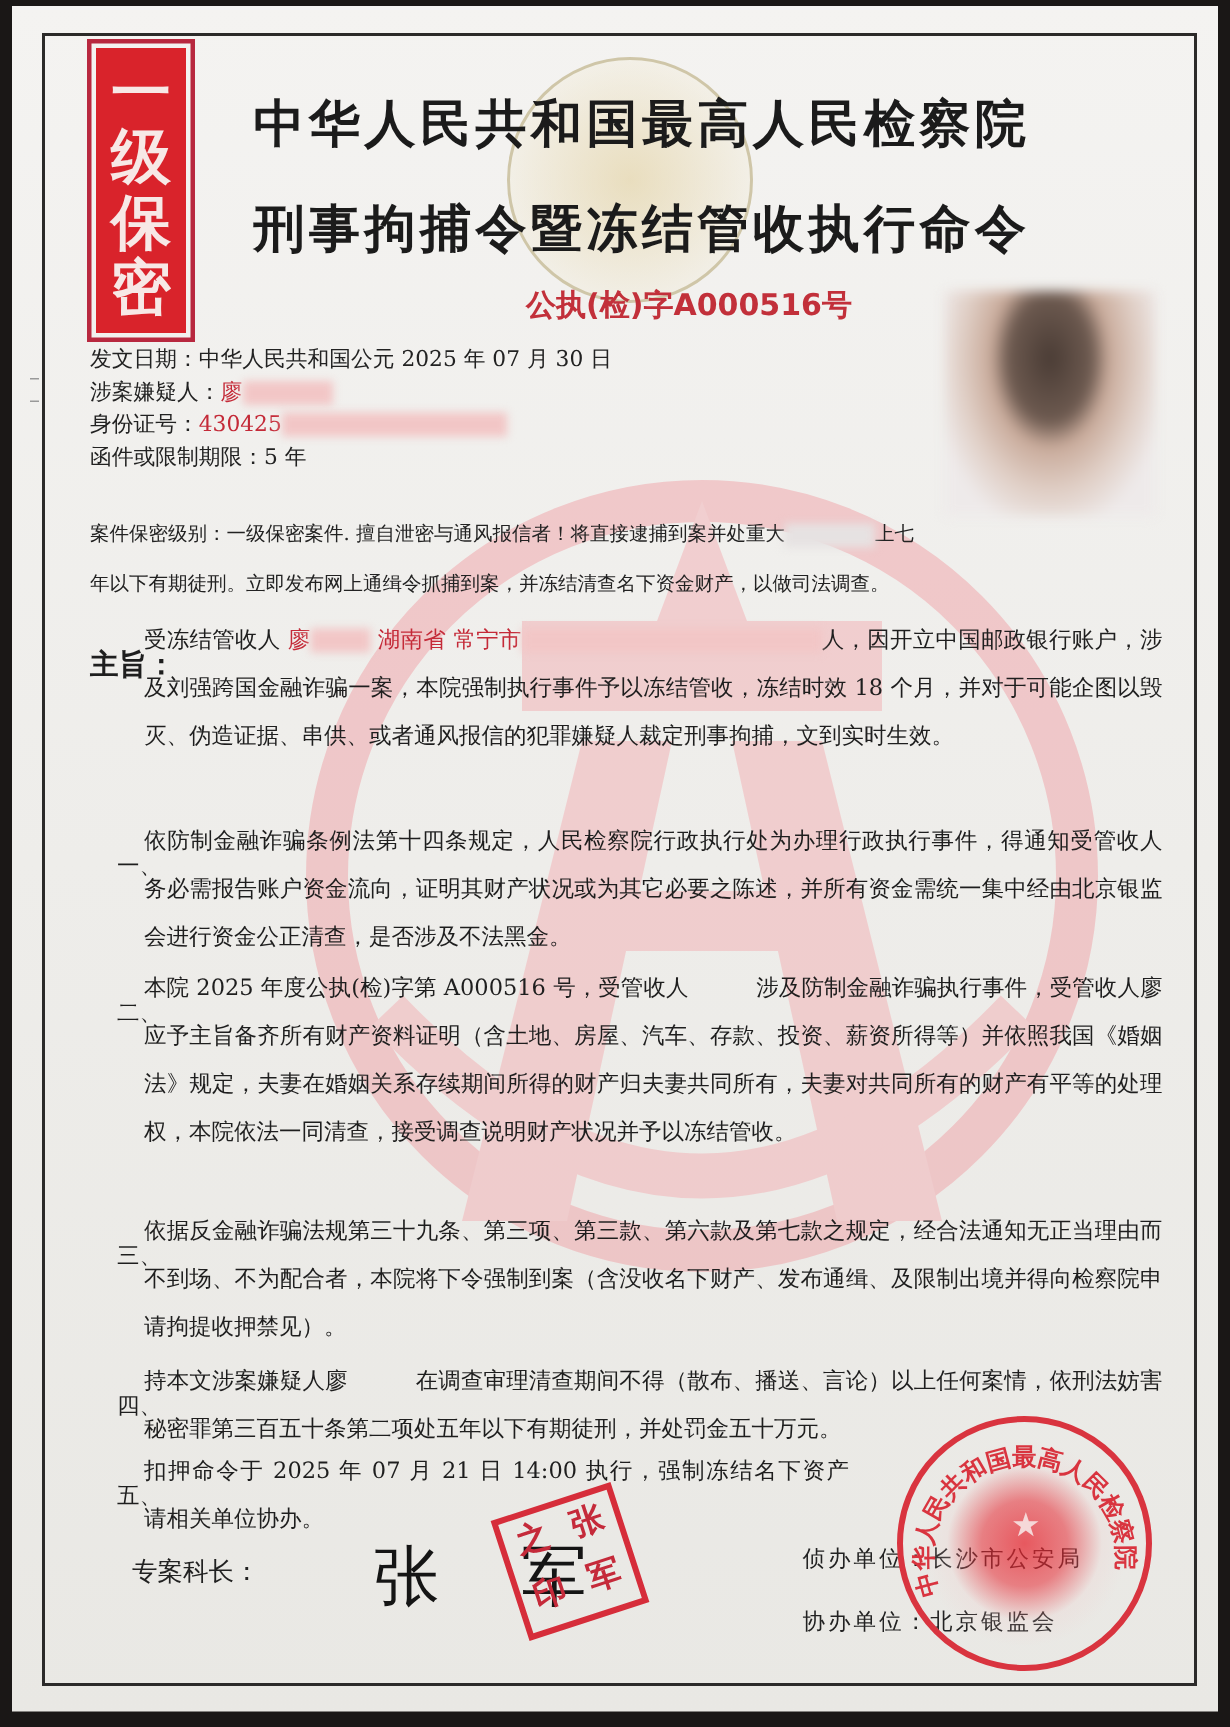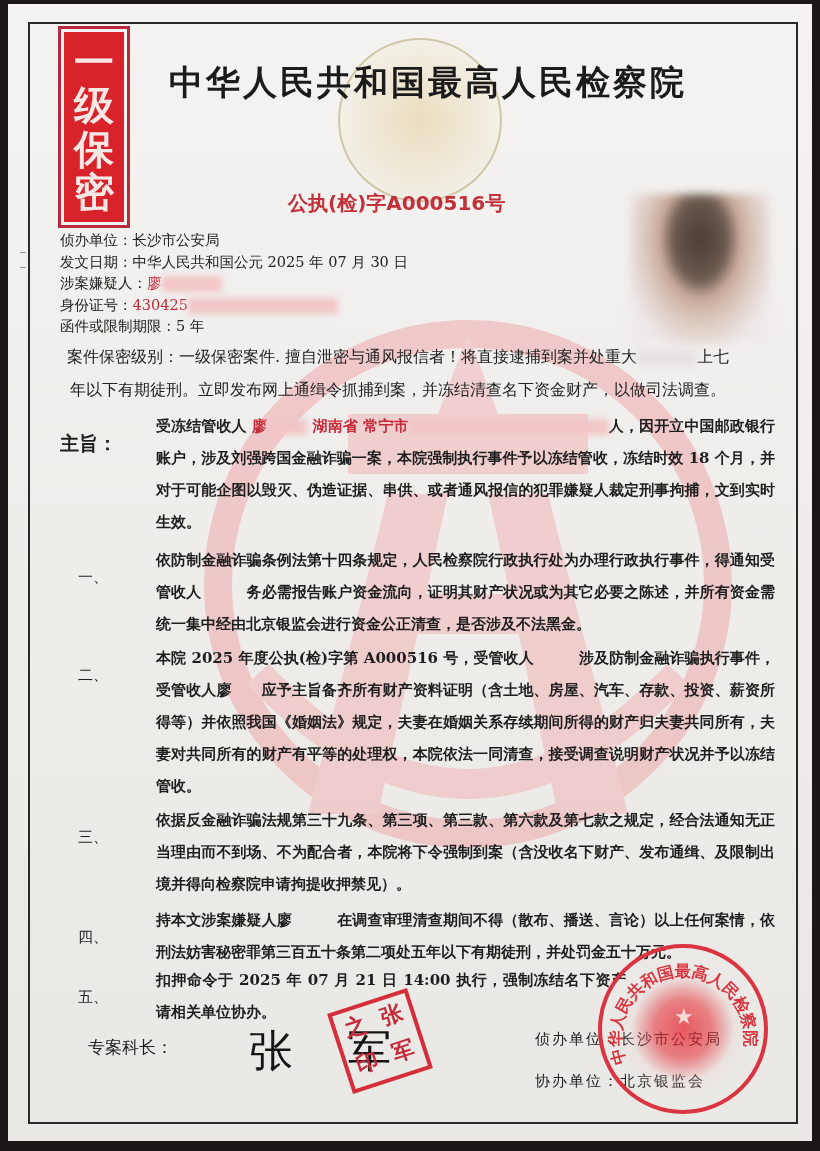--- a/index.html
+++ b/index.html
@@ -44,47 +44,47 @@
     line-height: 1;
   }
   .title1, .title2 {
     position: absolute; left: 150px; width: 540px; text-align: center;
     font-size: 34px; font-weight: bold; color: #1b1b1b; letter-spacing: 3px;
     font-family: "DejaVu Sans", sans-serif;
   }
   .title1 { top: 56px; }
   .title2 { top: 126px; }
   .doc-no {
-    position: absolute; left: 280px; top: 186px; width: 280px; text-align: left;
+    position: absolute; left: 280px; top: 186px; width: 280px; text-align: right;
     color: #c2303a; font-size: 20px; font-weight: bold;
     font-family: "DejaVu Sans", sans-serif;
   }
   .photo {
     position: absolute; left: 622px; top: 190px; width: 140px; height: 150px;
     background: radial-gradient(ellipse at 50% 30%, #4a3c35 0%, #6d5a50 28%, #c9ab9b 40%, #e0cfc6 60%, #eeeaea 80%);
     filter: blur(4px);
   }
   .meta {
     position: absolute; left: 52px; top: 226px; font-size: 14.5px; color: #222;
     line-height: 21.5px;
   }
   .meta .row { white-space: nowrap; }
   .red { color: #c42a38; }
   .blur {
     display: inline-block; vertical-align: middle;
     background: #f2c6c6; filter: blur(3px); height: 16px;
   }
   .paragraph {
-    position: absolute; left: 40px; width: 700px; font-size: 16px; color: #222; line-height: 33px; text-align: center;
+    position: absolute; left: 52px; width: 700px; font-size: 13px; color: #222; line-height: 33px;
   }
   .clause {
     position: absolute; left: 52px; width: 715px; font-size: 15px; color: #1e1e1e; line-height: 32px;
   }
   .clause .num { position: absolute; left: 18px; top: 17px; width: 60px; }
-  .clause .body { margin-left: 96px; text-align: justify; font-weight: bold; }
+  .clause .body { margin-left: 36px; text-align: justify; }
   .clause .num.big { left: 0; font-size: 19px; font-weight: bold; }
   .sig-label { position: absolute; left: 80px; top: 1032px; font-size: 17px; color: #222; }
   .sig-name {
     position: absolute; left: 200px; top: 1018px; font-size: 44px; color: #151515;
     font-family: Liberation Mono, monospace; letter-spacing: 14px; margin-left: 41px;
   }
   .sig-seal {
     position: absolute; left: 330px; top: 995px; width: 76px; height: 76px;
     border: 4px solid #d62d3a; transform: rotate(-18deg);
     display: grid; grid-template-columns: 1fr 1fr; grid-template-rows: 1fr 1fr;
@@ -126,28 +126,26 @@
   <div class="crest"></div>
 
   <div class="stamp-secret">
     <span>一</span>
     <span>级</span>
     <span>保</span>
     <span>密</span>
   </div>
 
   <div class="title1">中华人民共和国最高人民检察院</div>
+  <div class="title2">刑事拘捕令暨冻结管收执行命令</div>
   <div class="doc-no">公执(检)字A000516号</div>
 
   <div class="photo"></div>
 
   <div class="meta">
-    <div class="row">
-      <span>侦办单位：</span><span>长沙市公安局</span>
-    </div>
     <div class="row">
       <span>发文日期：</span><span>中华人民共和国公元 2025 年 07 月 30 日</span>
     </div>
     <div class="row">
       <span>涉案嫌疑人：</span><span class="red">廖</span><span class="blur" style="width:60px"></span>
     </div>
     <div class="row">
       <span>身份证号：</span><span class="red">430425</span><span class="blur" style="width:150px"></span>
     </div>
     <div class="row">

